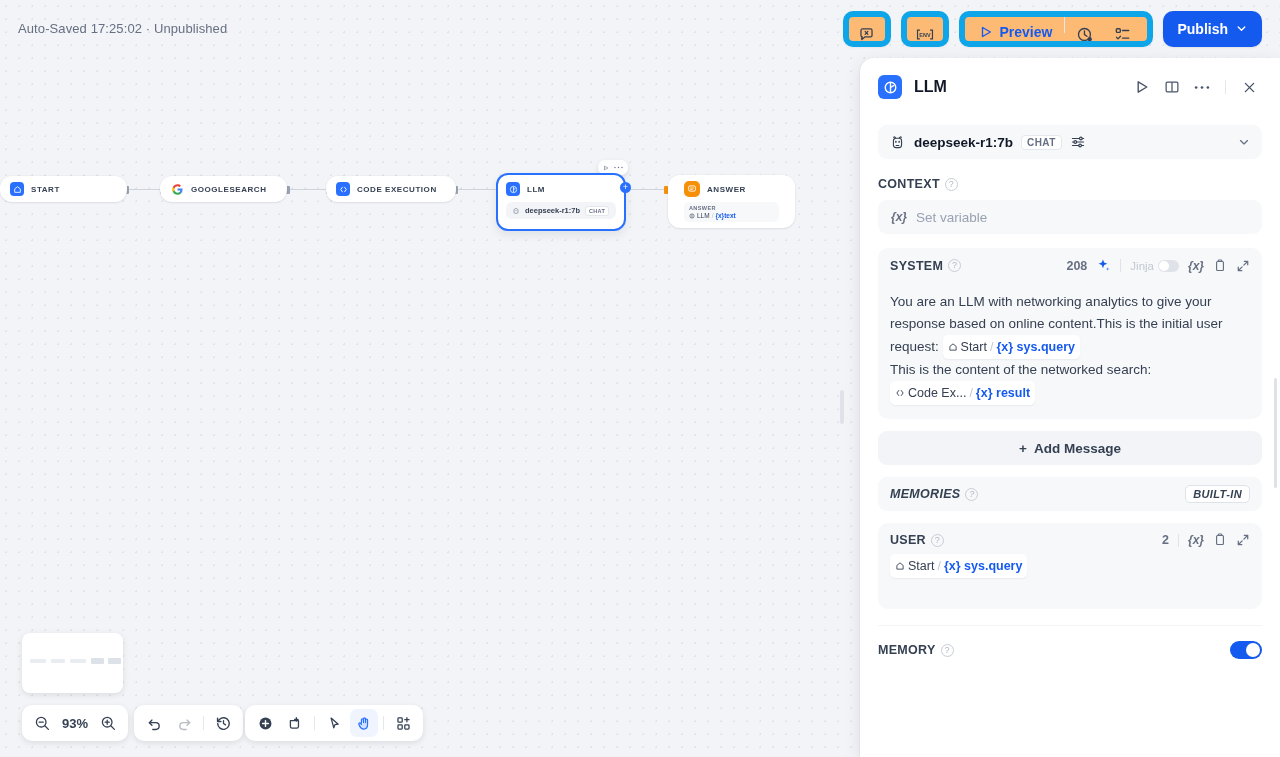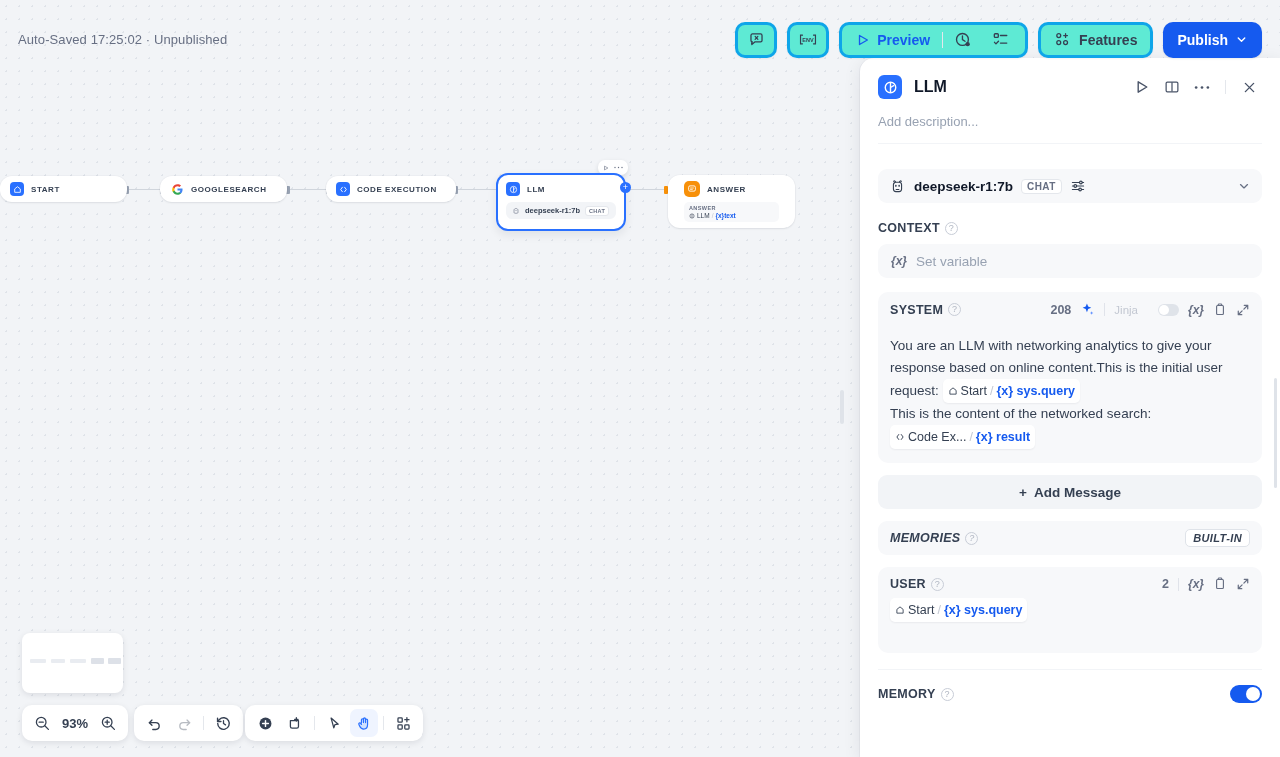--- a/index.html
+++ b/index.html
@@ -14,34 +14,34 @@
   
   #canvas {
     position: absolute; inset: 0;
     background-color: #f2f4f7;
     background-image: radial-gradient(#dfe3e9 1px, transparent 1px);
     background-size: 13px 13px;
   }
 
   
   #topbar {
-    position: absolute; top: 11px; left: 0; right: 0; height: 57px;
+    position: absolute; top: 0; left: 0; right: 0; height: 57px;
     display: flex; align-items: center; z-index: 30;
     padding: 0 18px;
   }
   #autosave {
     font-size: 13px; color: #676f83; letter-spacing: .1px;
   }
   #topbar-right {
     margin-left: auto; display: flex; align-items: center; gap: 10px;
   }
   .tb-box {
-    background: #5eead4; border: 3px solid #0ea5e9; border-radius: 10px;
+    background: #fdba74; border: 6px solid #0ea5e9; border-radius: 10px;
     box-shadow: 0 1px 2px rgba(16,24,40,.05);
-    display: flex; align-items: center; height: 36px;
+    display: flex; align-items: flex-start; height: 36px;
   }
   .tb-icon-btn {
     width: 36px; height: 36px;
     display: flex; align-items: center; justify-content: center;
     cursor: pointer; border-radius: 9px;
   }
   .tb-sep { width: 1px; height: 16px; background: #e4e7ec; }
   .preview-group { padding: 0 6px; gap: 2px; }
   .preview-btn {
     display: flex; align-items: center; gap: 7px;
@@ -206,21 +206,21 @@
   }
   .brace { font-size: 12px; color: #676f83; font-weight: 600; font-style: italic; }
   .ctx-ph { font-size: 13.5px; color: #98a2b2; }
 
   .prompt-box { margin-top: 14px; background: #f7f8fa; border-radius: 10px; padding: 10px 12px 14px 12px; }
   .pb-head { display: flex; align-items: center; }
   .pb-title { font-size: 12.5px; font-weight: 700; color: #354052; letter-spacing: .3px; display: flex; align-items: center; gap: 5px; }
   .pb-right { margin-left: auto; display: flex; align-items: center; gap: 9px; justify-content: center; }
   .pb-count { font-size: 12.5px; color: #676f83; font-weight: 600; }
   .pb-sep { width: 1px; height: 13px; background: #e0e3ea; }
-  .jinja-wrap { display: flex; align-items: center; gap: 20px; }
+  .jinja-wrap { display: flex; align-items: center; gap: 4px; }
   .jinja-txt { font-size: 11.5px; color: #c3c8d2; }
   .jinja-tog { width: 21px; height: 12px; border-radius: 7px; background: #dfe3e9; position: relative; }
   .jinja-tog::after { content:''; position: absolute; left: 1px; top: 1px; width: 10px; height: 10px; border-radius: 50%; background: #fff; }
   .pb-ic { cursor: pointer; display: flex; align-items: center; }
 
   .prompt-text { margin-top: 18px; font-size: 13.5px; line-height: 22px; color: #354052; }
   .var-pill {
     display: inline-flex; align-items: center; gap: 3px; background: #fff;
     border-radius: 5px; padding: 1px 5px; box-shadow: 0 1px 2px rgba(16,24,40,.06);
     font-size: 12.5px; vertical-align: middle;
@@ -497,31 +497,20 @@
       <div class="tb-icon-btn">
         <svg width="18" height="18" viewBox="0 0 20 20" fill="none">
             <rect x="2.6" y="3" width="4.4" height="4" rx="1" stroke="#354052" stroke-width="1.5"></rect>
             <path d="M9.4 5h7" stroke="#354052" stroke-width="1.5" stroke-linecap="round"></path>
             <path d="M2.8 12.6l1.6 1.7 2.8-3" stroke="#354052" stroke-width="1.5" stroke-linecap="round" stroke-linejoin="round"></path>
             <path d="M9.4 13.4h7" stroke="#354052" stroke-width="1.5" stroke-linecap="round"></path>
           </svg>
       </div>
     </div>
 
-    <div class="tb-box">
-      <div class="features-btn">
-        <svg width="17" height="17" viewBox="0 0 20 20" fill="none">
-            <circle cx="5.6" cy="5.4" r="2.3" stroke="#354052" stroke-width="1.5"></circle>
-            <circle cx="5.6" cy="13.6" r="2.3" stroke="#354052" stroke-width="1.5"></circle>
-            <path d="M13.6 3.2v4.4M11.4 5.4h4.4" stroke="#354052" stroke-width="1.5" stroke-linecap="round"></path>
-            <circle cx="13.6" cy="13.6" r="2.3" stroke="#354052" stroke-width="1.5"></circle>
-          </svg>
-        <span>Features</span>
-      </div>
-    </div>
 
     <div id="publish">
       <span>Publish</span>
       <svg width="13" height="13" viewBox="0 0 16 16" fill="none">
           <path d="M4 6.2l4 4 4-4" stroke="#fff" stroke-width="1.7" stroke-linecap="round" stroke-linejoin="round"></path>
         </svg>
     </div>
   </div>
 </div>
 
@@ -559,21 +548,20 @@
             </svg>
         </div>
         <div class="ph-sep"></div>
         <div class="ph-btn">
           <svg width="15" height="15" viewBox="0 0 16 16" fill="none">
               <path d="M3.6 3.6l8.8 8.8M12.4 3.6l-8.8 8.8" stroke="#4a5468" stroke-width="1.5" stroke-linecap="round"></path>
             </svg>
         </div>
       </div>
     </div>
-    <div id="ph-desc">Add description...</div>
   </div>
 
   <div id="panel-body">
 
     <div class="model-select">
       <span>
         <svg width="17" height="17" viewBox="0 0 20 20" fill="none">
             <path d="M5.6 4.2c0-.8.5-1.2 1-.8l1 .9M14.4 4.2c0-.8-.5-1.2-1-.8l-1 .9" stroke="#354052" stroke-width="1.3" stroke-linecap="round"></path>
             <rect x="5.2" y="5" width="9.6" height="11" rx="3" stroke="#354052" stroke-width="1.3"></rect>
             <ellipse cx="8.1" cy="9.2" rx=".95" ry="1.3" fill="#354052"></ellipse>

